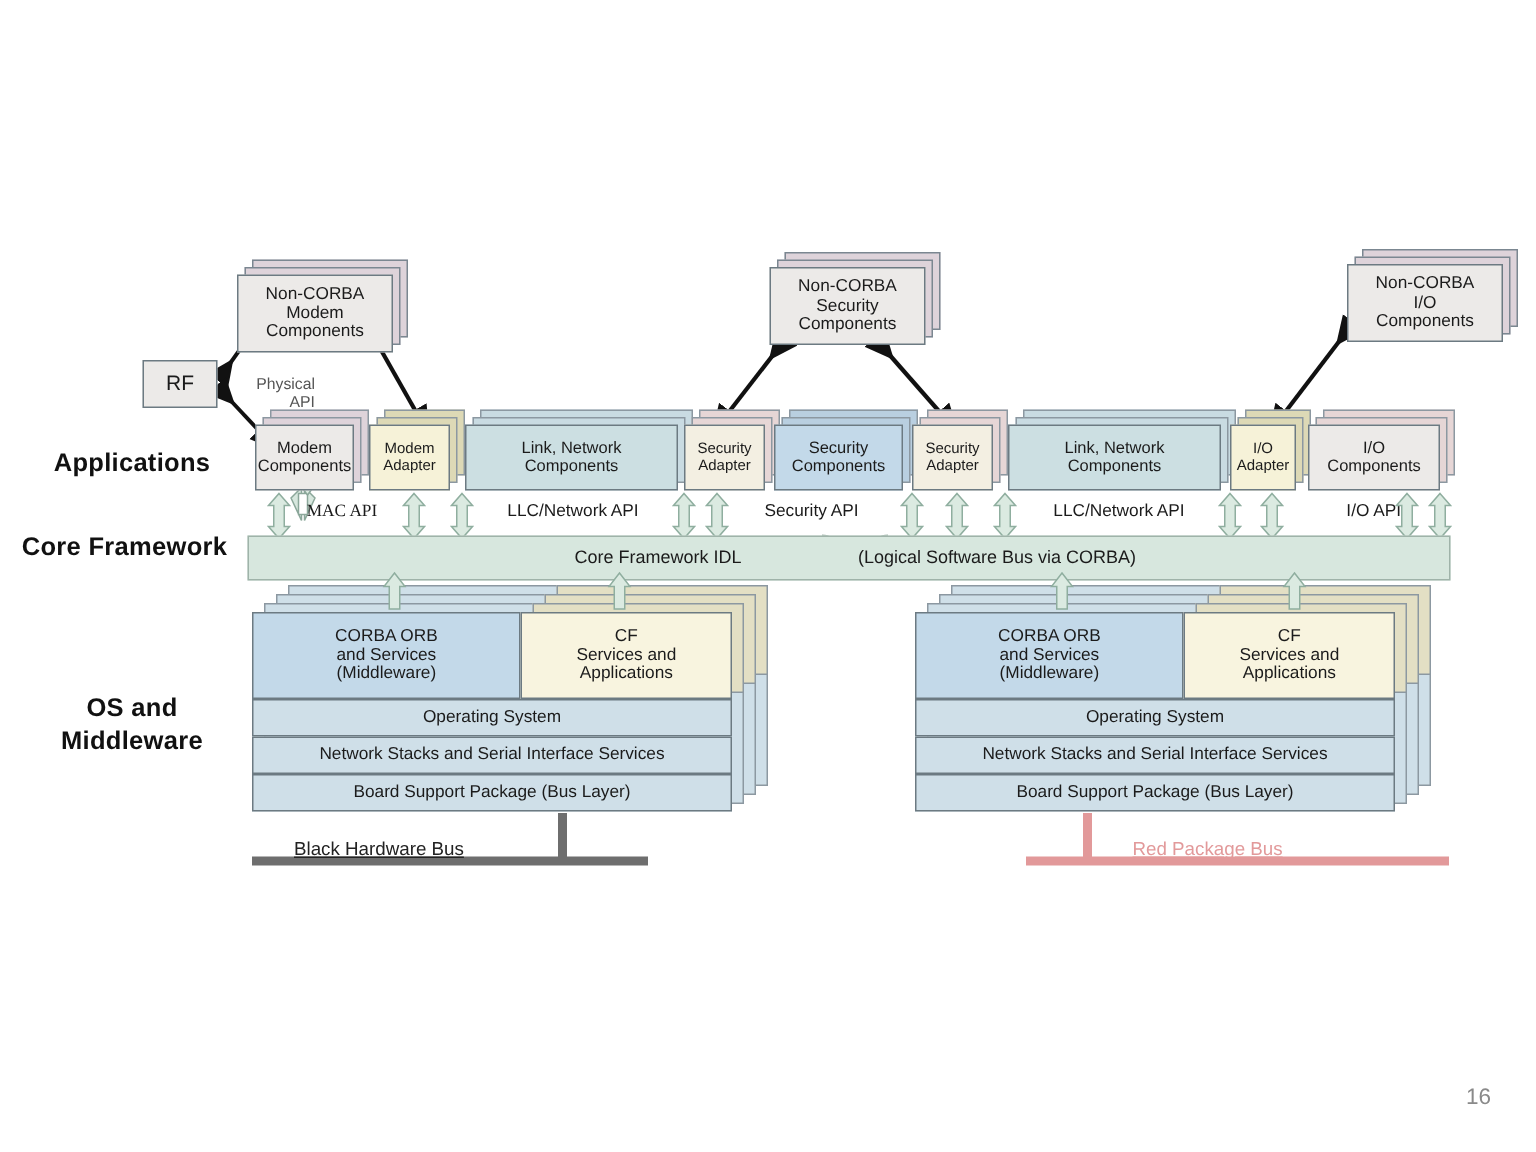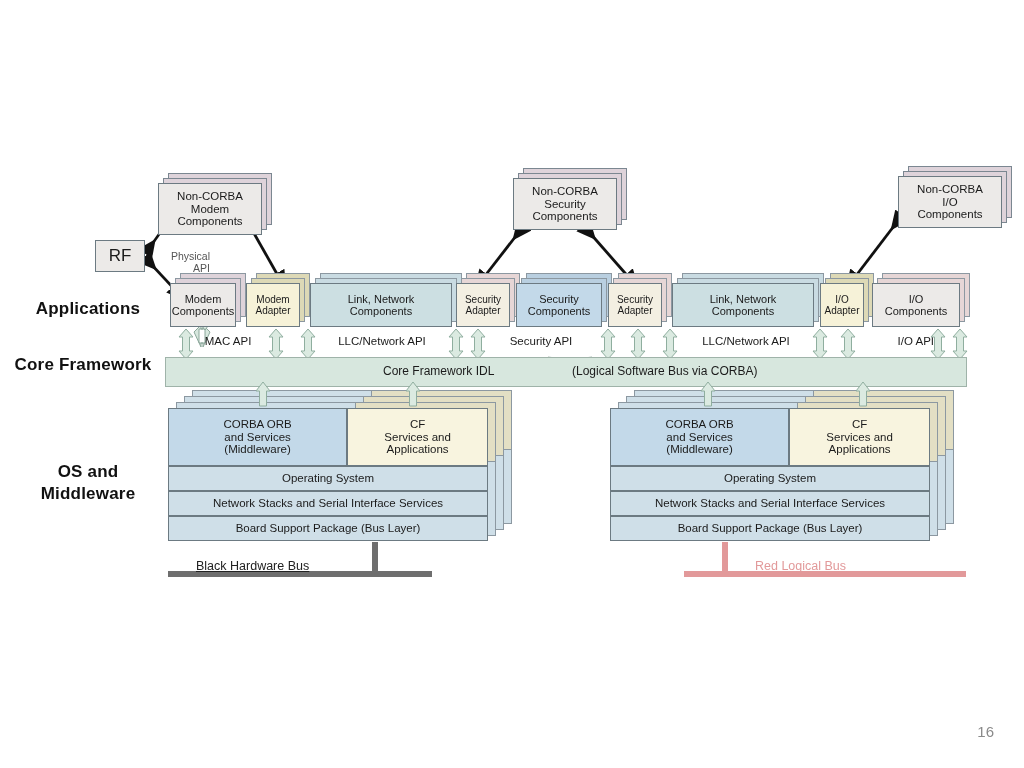--- a/index.html
+++ b/index.html
@@ -103,21 +103,21 @@
     <span>Applications</span>
   </div>
   <div class="tier-label" style="left:18px;top:440px;width:140px;white-space:pre-line;">
     <span>OS and
 Middleware</span>
   </div>
   <div class="tier-label" style="left:8px;top:354px;width:150px;">
     <span>Core Framework</span>
   </div>
 
-  <div class="box c-grey" style="left:95px;top:240px;width:50px;height:32px;font-size:17px;">
+  <div class="box c-grey" style="left:95px;top:240px;width:50px;height:32px;font-size:14px;">
     <span>RF</span>
   </div>
   <div class="abs" style="left:148px;top:238px;width:62px;font-size:10.5px;line-height:1.15;
               text-align:right;color:#555;white-space:pre-line;">
     <span>Physical
 API</span>
   </div>
 
   <div>
     <div class="ghost c-mauve" style="left:168px;top:173px;width:104px;height:52px;"></div>
@@ -200,21 +200,21 @@
       </div>
       <div class="ghost" style="position: absolute; left: 882px; top: 273px; width: 88px; height: 44px; background: rgb(230, 214, 214); border: 1px solid rgb(140, 152, 161);"></div>
       <div class="ghost" style="position: absolute; left: 877px; top: 278px; width: 88px; height: 44px; background: rgb(230, 214, 214); border: 1px solid rgb(140, 152, 161);"></div>
       <div class="box" style="left: 872px; top: 283px; width: 88px; height: 44px; background: rgb(236, 234, 232); font-size: 11px;">
         <span style="white-space: pre-line;">I/O
 Components</span>
       </div>
     </div>
 
   <div id="api-strip">
-      <div class="api-label" style="left: 178px; top: 335px; width: 100px;">MAC API</div>
+      <div class="api-label" style="left: 178px; top: 335px; width: 100px; font-family: Liberation Serif, serif;">MAC API</div>
       <div class="api-label" style="left: 296px; top: 335px; width: 172px;">LLC/Network API</div>
       <div class="api-label" style="left: 486px; top: 335px; width: 110px;">Security API</div>
       <div class="api-label" style="left: 660px; top: 335px; width: 172px;">LLC/Network API</div>
       <div class="api-label" style="left: 848px; top: 335px; width: 86px; text-align: right;">I/O API</div>
       <svg width="16" height="32" style="position: absolute; left: 178px; top: 328px;">
         <path d="M8,1 L15,9 H11.5 V23 H15 L8,31 L1,23 H4.5 V9 H1 Z" fill="#dbeae1" stroke="#8fae9f" stroke-width="1"></path>
       </svg>
       <svg width="16" height="32" style="position: absolute; left: 268px; top: 328px;">
         <path d="M8,1 L15,9 H11.5 V23 H15 L8,31 L1,23 H4.5 V9 H1 Z" fill="#dbeae1" stroke="#8fae9f" stroke-width="1"></path>
       </svg>
@@ -310,21 +310,21 @@
         <span>Board Support Package (Bus Layer)</span>
       </div>
     </div>
 
   <div id="buses">
       <div class="bus-stem" style="left: 372px; top: 542px; height: 34px; background: rgb(110, 110, 110);"></div>
       <div class="bus-bar" style="left: 168px; top: 571px; width: 264px; background: rgb(110, 110, 110);"></div>
       <div class="bus-text" style="left: 196px; top: 559px; color: rgb(34, 34, 34);">Black Hardware Bus</div>
       <div class="bus-stem" style="left: 722px; top: 542px; height: 34px; background: rgb(226, 153, 154);"></div>
       <div class="bus-bar" style="left: 684px; top: 571px; width: 282px; background: rgb(226, 153, 154);"></div>
-      <div class="bus-text" style="left: 755px; top: 559px; color: rgb(226, 153, 154);">Red Logical Bus</div>
+      <div class="bus-text" style="left: 755px; top: 559px; color: rgb(226, 153, 154);">Red Package Bus</div>
     </div>
 
   <div id="page-num">
     <span>16</span>
   </div>
 <svg width="16" height="26" style="position: absolute; left: 255px; top: 381px;">
       <path d="M8,1 L15,10 H11.5 V25 H4.5 V10 H1 Z" fill="#dbeae1" stroke="#8fae9f" stroke-width="1"></path>
     </svg>
     <svg width="16" height="26" style="position: absolute; left: 405px; top: 381px;">
       <path d="M8,1 L15,10 H11.5 V25 H4.5 V10 H1 Z" fill="#dbeae1" stroke="#8fae9f" stroke-width="1"></path>

